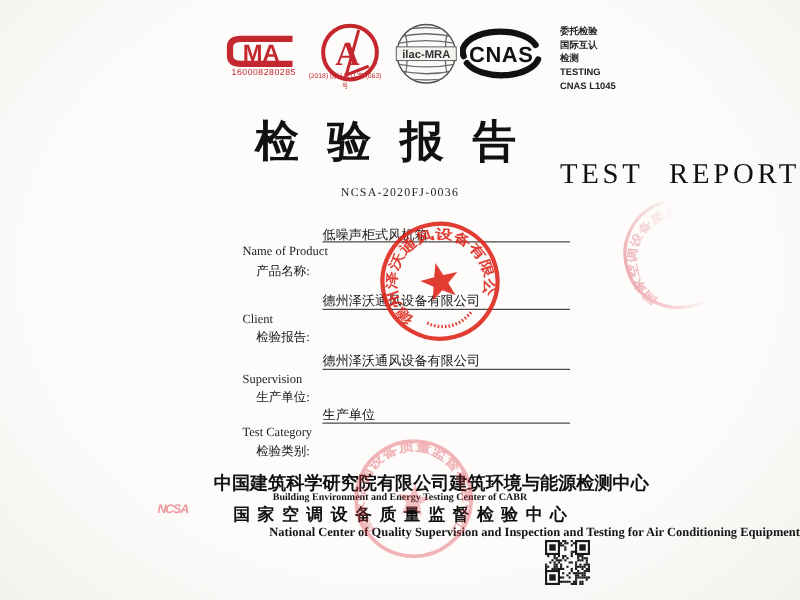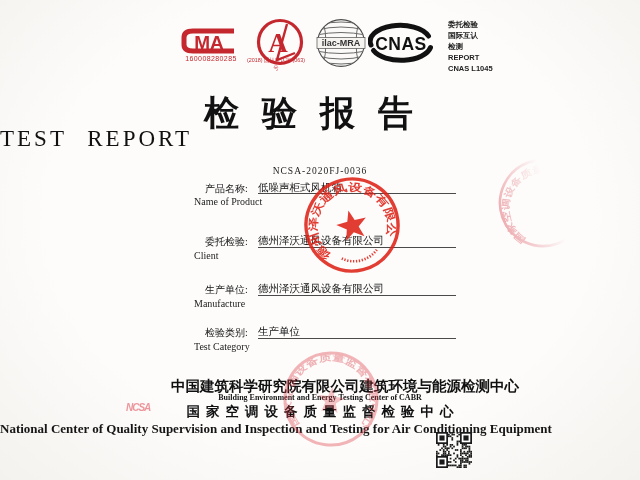--- a/index.html
+++ b/index.html
@@ -13,35 +13,35 @@
   
   .cma-num{left:175px;top:55px;width:72px;font-family:"Liberation Sans",sans-serif;
     font-size:7px;color:#c4272e;letter-spacing:.4px;text-align:center;}
   .cal-cap{left:240px;top:56px;width:72px;font-size:6px;color:#c4272e;text-align:center;
     font-family:"Liberation Sans",sans-serif;transform:scale(.9);}
   .accr{left:448px;top:19px;font-family:"Liberation Sans",sans-serif;font-size:7.5px;
     line-height:11px;color:#222;font-weight:bold;}
   
   .title-cn{left:0;top:90px;width:100%;text-align:center;font-size:35px;font-weight:bold;
     letter-spacing:23px;box-sizing:border-box;color:#111;}
-  .title-en{left:0;top:126px;width:100%;text-align:left;font-size:23px;
+  .title-en{left:0;top:126px;width:100%;text-align:right;font-size:23px;
     letter-spacing:3px;word-spacing:12px;color:#111;}
   .report-no{left:0;top:150px;width:100%;text-align:center;font-size:9.5px;
-    letter-spacing:1px;color:#222;margin-top:16px;}
-  
-  .f-label{left:205px;font-size:10px;color:#141414;}
+    letter-spacing:1px;color:#222;}
+  
+  .f-label{left:205px;font-size:10px;color:#141414;margin-top:28px;}
   .f-en{left:194px;font-size:10px;color:#222;}
   .f-line{left:258px;width:198px;height:0;border-bottom:1px solid #4a4a4a;}
   .f-val{left:258px;width:198px;font-size:10.5px;color:#141414;}
   
   .org-cn{left:0;top:377px;width:100%;text-align:center;font-size:14.5px;font-weight:bold;color:#101010;margin-left:25px;}
   .org-en{left:0;top:393px;width:100%;text-align:center;font-size:8px;font-weight:bold;color:#151515;}
   .center-cn{left:0;top:403px;width:100%;text-align:center;font-size:13.5px;font-weight:bold;
     letter-spacing:6px;padding-left:6px;box-sizing:border-box;color:#101010;}
-  .center-en{left:0;top:421px;width:100%;text-align:left;font-size:13px;font-weight:bold;color:#151515;}
+  .center-en{left:0;top:421px;width:100%;text-align:right;font-size:10px;font-weight:bold;color:#151515;}
   .ncsa{left:126px;top:402px;font-family:"Liberation Sans",sans-serif;font-size:10px;
     font-weight:bold;font-style:italic;color:rgba(228,96,106,.65);letter-spacing:-1px;}
   .qr{left:436px;top:432px;width:36px;height:36px;}
   svg{display:block;}
 </style>
 </head>
 <body>
 
 <svg class="abs" style="left:178px;top:23px" width="64" height="36" viewBox="0 0 64 36">
   <path d="M56 8 H15 Q6 8 6 14.5 V21.5 Q6 28 15 28 H56" fill="none" stroke="#c4272e" stroke-width="5"></path>
@@ -80,40 +80,40 @@
 <svg class="abs" style="left:368px;top:20px" width="66" height="46" viewBox="0 0 66 46">
   <path d="M3 25 A 30 16 0 0 1 60.5 16" fill="none" stroke="#111" stroke-width="5" stroke-linecap="round"></path>
   <path d="M5.5 30.5 A 30 16 0 0 0 62.5 27.5" fill="none" stroke="#111" stroke-width="5" stroke-linecap="round"></path>
   <text x="33" y="29.5" text-anchor="middle" font-size="17.5" font-weight="bold" font-family="Liberation Sans, sans-serif" fill="#111" letter-spacing=".5">CNAS</text>
 </svg>
 
 <div class="abs accr">
   <div>委托检验</div>
   <div>国际互认</div>
   <div>检测</div>
-  <div>REPORT</div>
+  <div>TESTING</div>
   <div>CNAS L1045</div>
 </div>
 
 <div class="abs title-cn">检验报告</div>
 <div class="abs title-en">TEST REPORT</div>
 <div class="abs report-no">NCSA-2020FJ-0036</div>
 
 <div class="abs f-label" style="top:182px">产品名称:</div>
 <div class="abs f-en" style="top:196px">Name of Product</div>
 <div class="abs f-line" style="top:193px"></div>
 <div class="abs f-val" style="top:181px">低噪声柜式风机箱</div>
 
-<div class="abs f-label" style="top:235px">委托检验:</div>
+<div class="abs f-label" style="top:235px">检验报告:</div>
 <div class="abs f-en" style="top:250px">Client</div>
 <div class="abs f-line" style="top:247px"></div>
 <div class="abs f-val" style="top:234px">德州泽沃通风设备有限公司</div>
 
 <div class="abs f-label" style="top:283px">生产单位:</div>
-<div class="abs f-en" style="top:298px">Manufacture</div>
+<div class="abs f-en" style="top:298px">Supervision</div>
 <div class="abs f-line" style="top:295px"></div>
 <div class="abs f-val" style="top:282px">德州泽沃通风设备有限公司</div>
 
 <div class="abs f-label" style="top:326px">检验类别:</div>
 <div class="abs f-en" style="top:341px">Test Category</div>
 <div class="abs f-line" style="top:338px"></div>
 <div class="abs f-val" style="top:325px">生产单位</div>
 
 <div class="abs org-cn">中国建筑科学研究院有限公司建筑环境与能源检测中心</div>
 <div class="abs org-en">Building Environment and Energy Testing Center of CABR</div>

